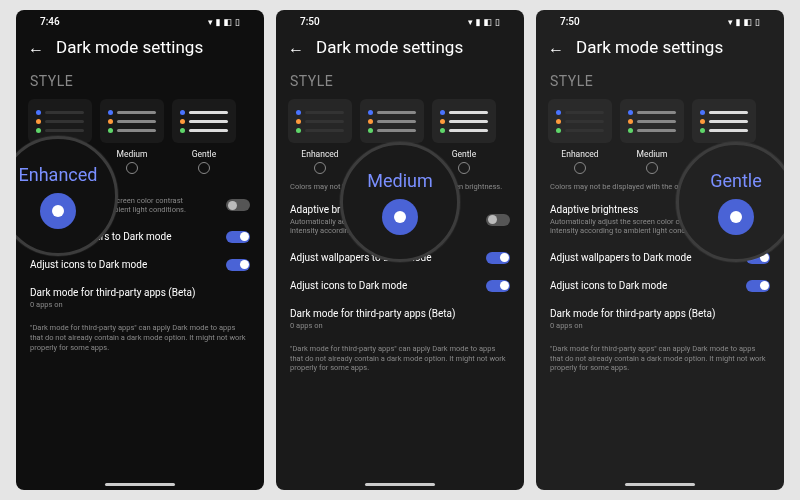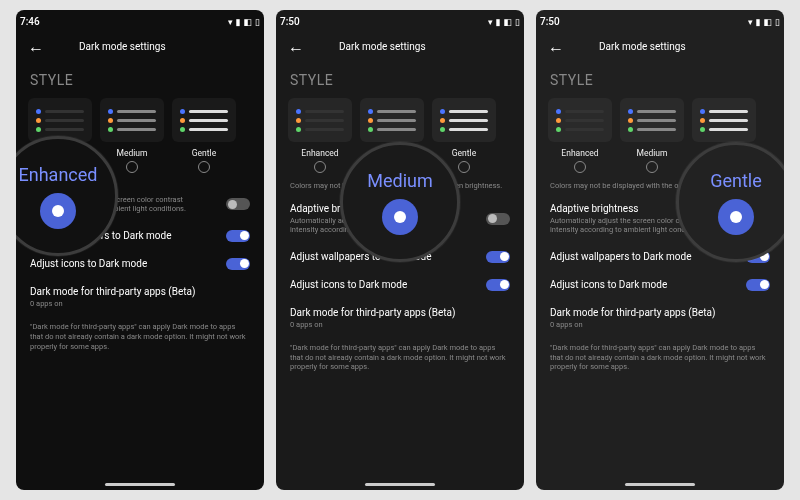--- a/index.html
+++ b/index.html
@@ -23,35 +23,35 @@
     overflow: hidden;
     color: #e5e5e5;
     font-size: 10px;
   }
   .phone.medium { background: #1a1a1a; }
   .phone.gentle { background: #202020; }
   .statusbar {
     display: flex;
     justify-content: space-between;
     align-items: center;
-    padding: 6px 4px 4px;
+    padding: 6px 24px 4px;
     font-size: 10px;
     font-weight: 500;
     color: #fff;
   }
   .status-icons { display: flex; gap: 3px; align-items: center; }
   .status-icons span { font-size: 9px; }
   .header {
     display: flex;
     align-items: center;
     gap: 12px;
     padding: 6px 12px 12px;
   }
   .back-arrow { font-size: 16px; color: #fff; }
-  .header-title { font-size: 10px; font-weight: 400; color: #fff; margin-left: 23px; }
+  .header-title { font-size: 17px; font-weight: 400; color: #fff; }
   .section-label {
     padding: 4px 14px;
     font-size: 14px;
     letter-spacing: 0.5px;
     color: #888;
   }
   .style-row {
     display: flex;
     gap: 8px;
     padding: 6px 12px 4px;

